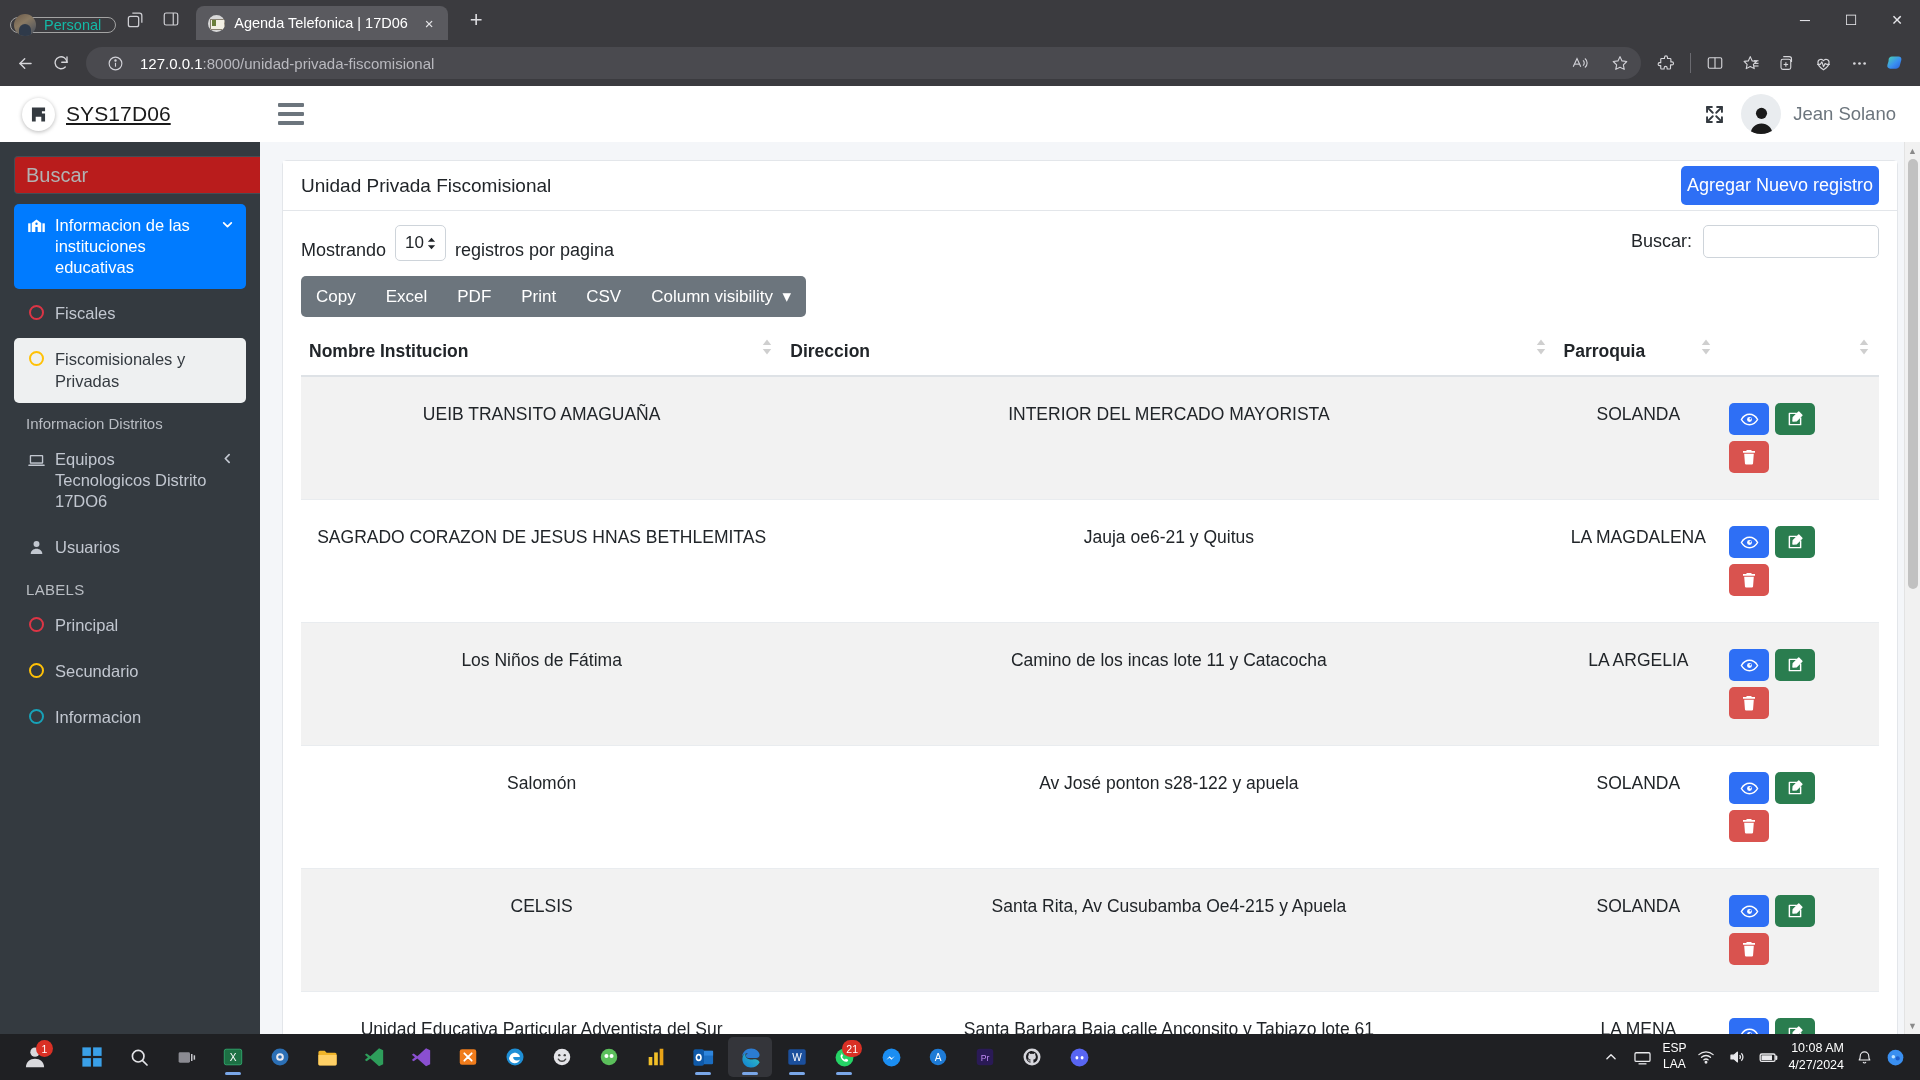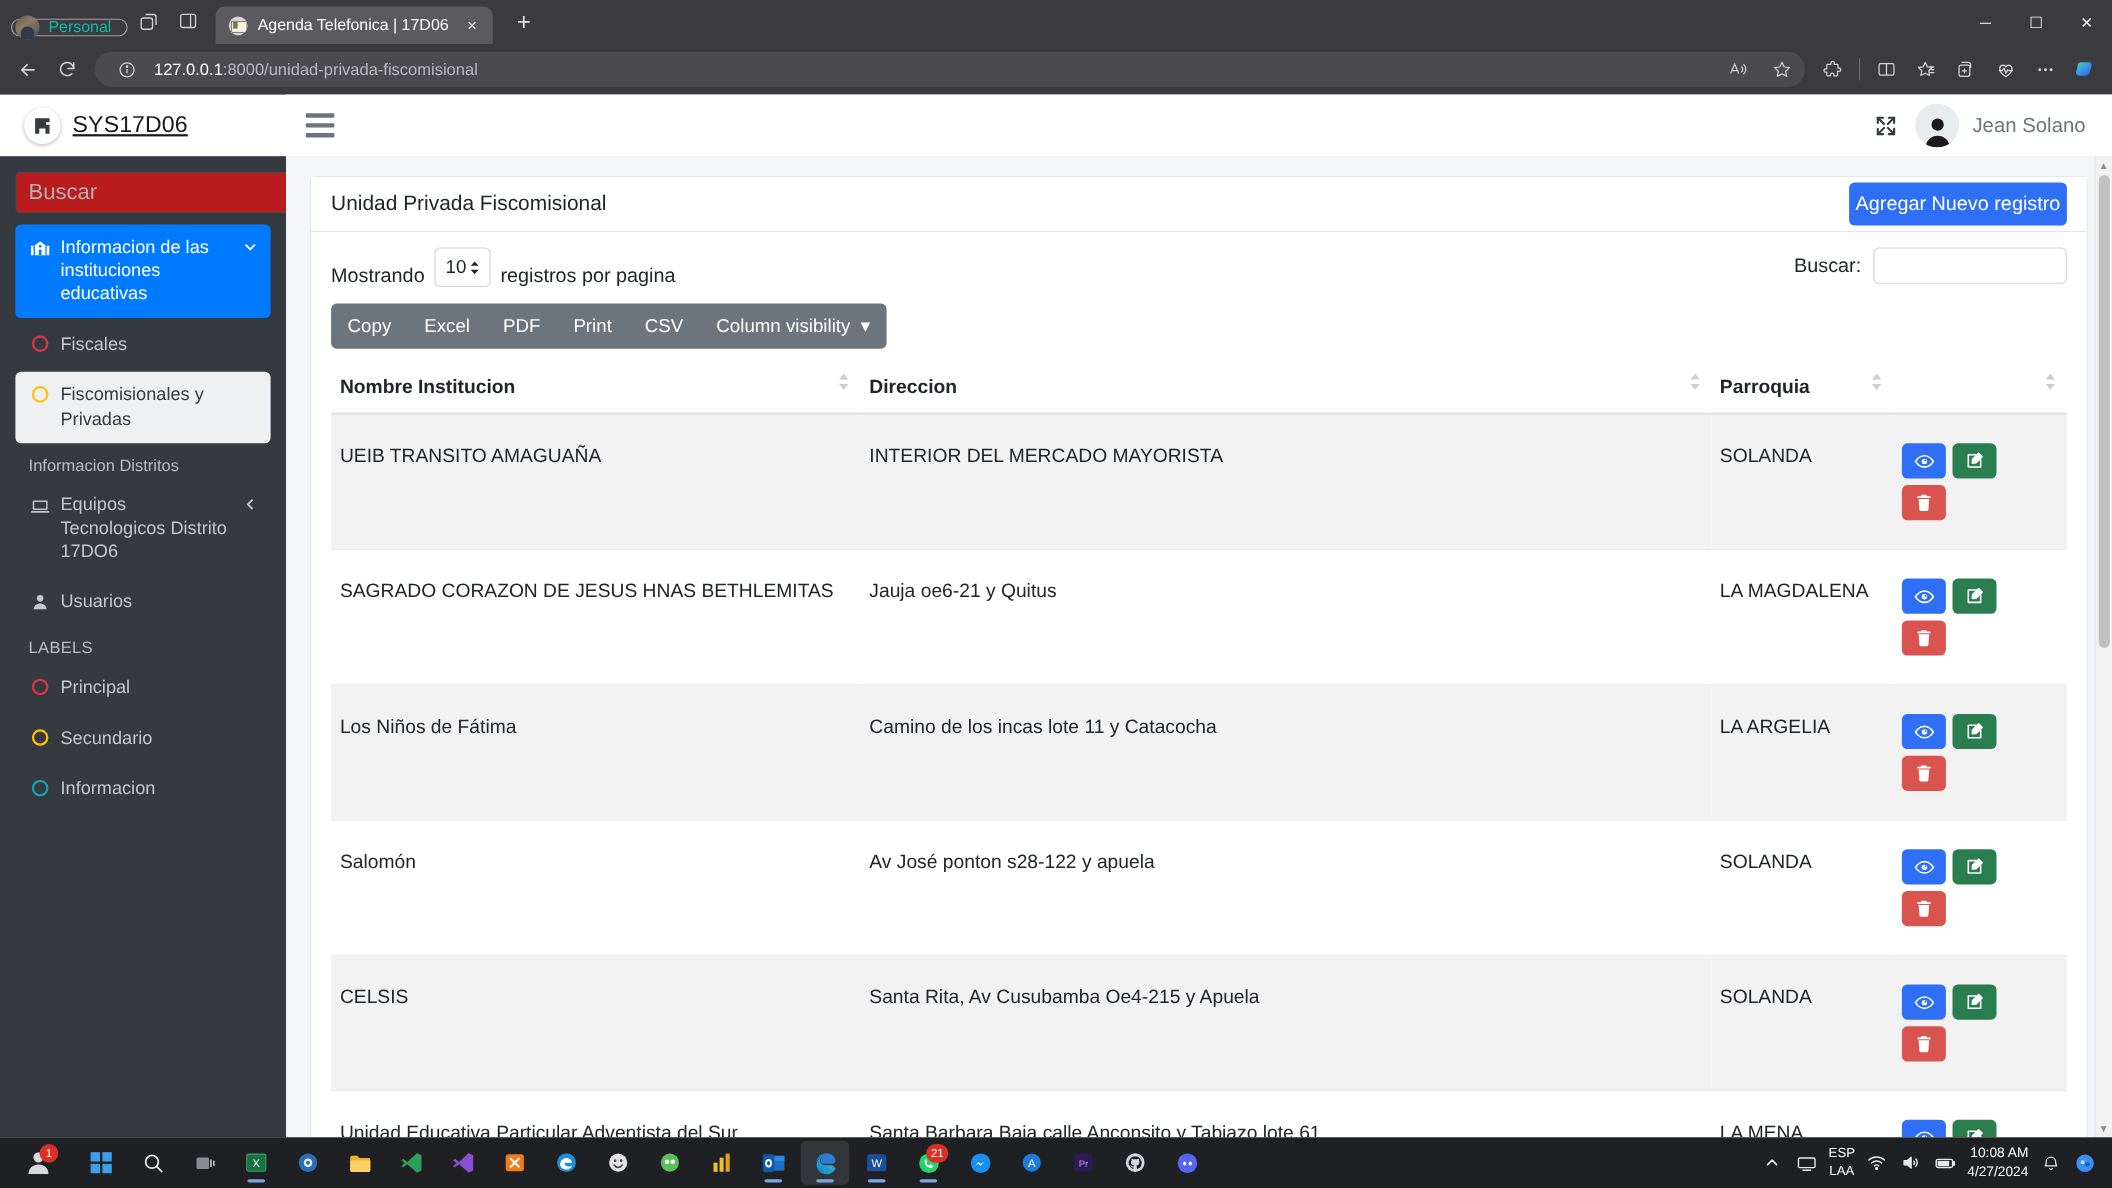--- a/index.html
+++ b/index.html
@@ -159,21 +159,21 @@
   }
 
   table { width:100%; border-collapse:collapse; margin-top:14px; table-layout:fixed; }
   thead th {
     text-align:left; font-size:17.5px; color:#212529; font-weight:bold; padding:10px 4px 13px 8px;
     border-bottom:2px solid #dee2e6; position:relative; cursor:pointer; vertical-align:bottom;
   }
   thead th .sorter { position:absolute; right:10px; bottom:15px; width:10px; }
   tbody td {
     font-size:17.5px; color:#212529; padding:26px 8px; vertical-align:top;
-    border-bottom:1px solid #e9ecef; line-height:1.35;
+    border-bottom:1px solid #e9ecef; line-height:1.35;text-align:center;
   }
   tbody tr.odd td { background:#f2f2f2; }
   tbody tr td:first-child { }
   .acts { display:flex; flex-wrap:wrap; gap:6px; max-width:112px; }
   .actbtn {
     width:40px;height:32px;border:none;border-radius:5px;display:flex;align-items:center;justify-content:center;
     cursor:pointer; color:#fff;
   }
   .act-view { background:#2e6ff5; }
   .act-edit { background:#2a7d4f; }

